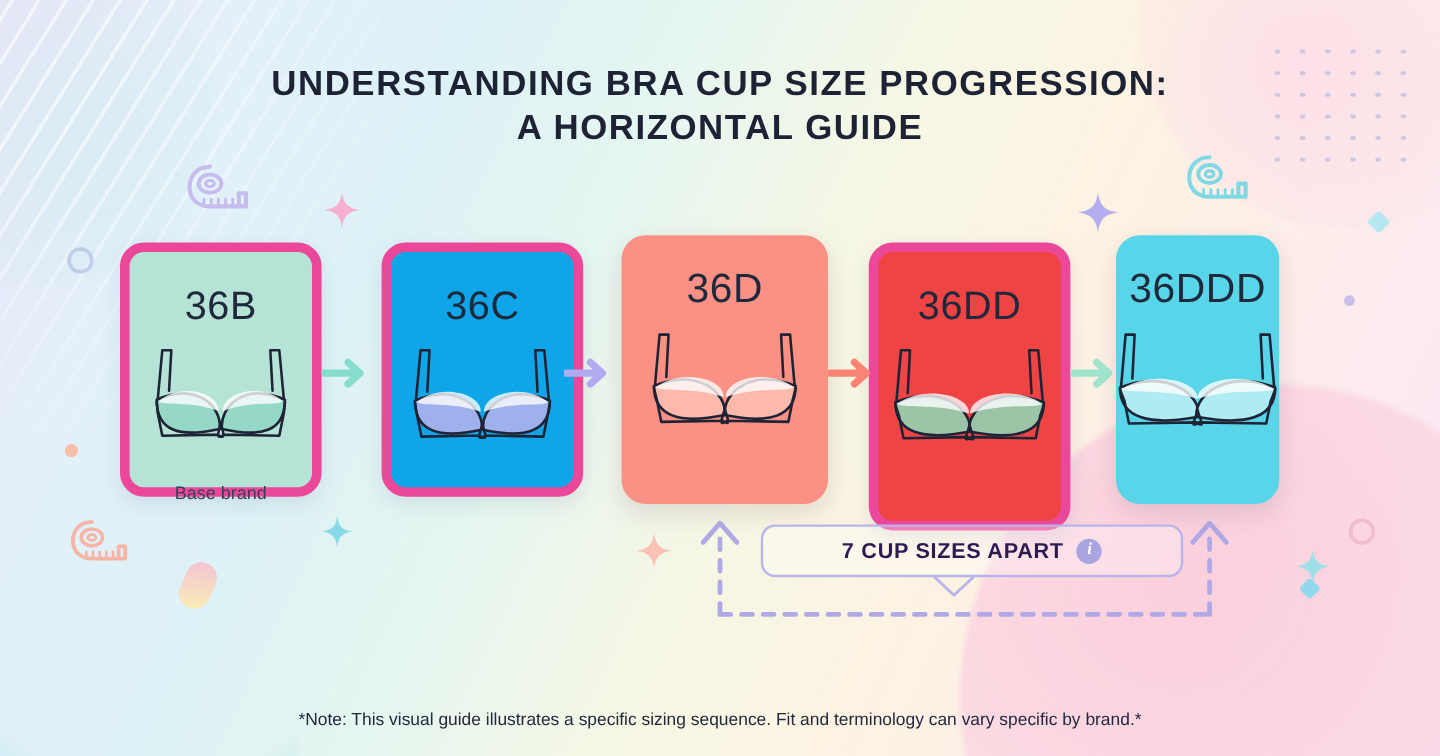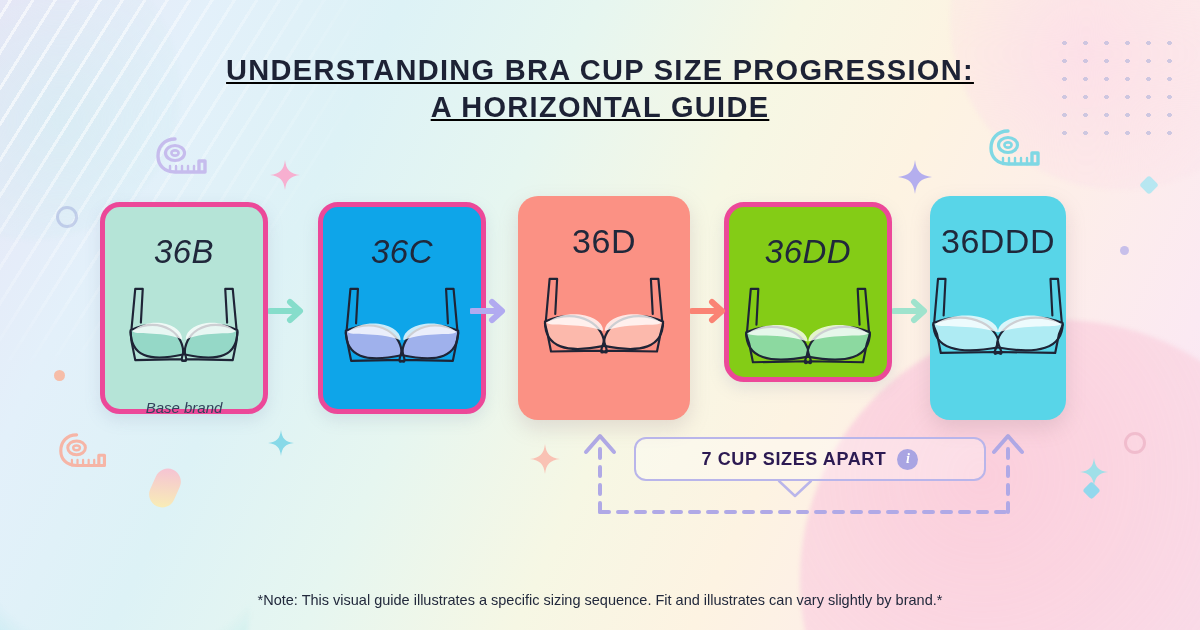--- a/index.html
+++ b/index.html
@@ -57,38 +57,37 @@
   }
   .diamond{ position:absolute; transform:rotate(45deg); border-radius:3px; }
   .pill{ position:absolute; border-radius:40px; }
 
   .sparkle{ position:absolute; }
   .sparkle svg{ display:block; }
 
   .tape{ position:absolute; }
 
   
-  #header{ position:absolute; top:52px; left:0; width:100%; text-align:center; z-index:5;text-decoration:underline; }
+  #header{ position:absolute; top:52px; left:0; width:100%; text-align:center; z-index:5; }
   #header h1{
     font-size:29px; font-weight:bold; letter-spacing:1.3px;
     color:#1d2235; line-height:1.28; text-transform:uppercase;
   }
 
   
   #cards{
     position:absolute; top:196px; left:0; width:1200px; height:232px; z-index:5;
   }
   .card{
     position:absolute; border-radius:20px;
     display:flex; flex-direction:column; align-items:center;
   }
   .card.framed{
-    border:5px solid #ec4899;
+    border:8px solid #ec4899;
     box-shadow:0 6px 16px rgba(120,140,170,.18);
-    font-style:italic;
   }
   .card.hero{
     box-shadow:0 8px 20px rgba(150,120,130,.22);
   }
   .card .size{
     font-size:33px; color:#20283b; letter-spacing:.5px;
     margin-top:26px; white-space:nowrap;
   }
   .card.hero .size{ font-weight:normal; font-size:34px; }
   .card .bra{ margin-top:12px; }
@@ -287,21 +286,21 @@
                          C109.5 51.5 139 57.5 141 52.5 Z" fill="#ffffff" fill-opacity="0.78" stroke="none"></path>
             <path d="M18 50.5 L22 6 L30 6 L28 43.5
      M142 50.5 L138 6 L130 6 L132 43.5"></path>
             <path d="M17 53.5 L19.5 63.5 L23.5 83.5 L78 82.5
      C88 89.5 80 75.5 80 71.5
      C80 75.5 72 89.5 82 82.5
      L136.5 83.5 L140.5 63.5 L143 53.5"></path>
           </g>
         </svg></div>
     </div>
-    <div class="card framed" style="left: 724px; top: 6px; width: 168px; height: 180px; background: #84cc16;">
+    <div class="card framed" style="left: 724px; top: 6px; width: 168px; height: 240px; background: #ef4444;">
       <div class="size">36DD</div>
       <div class="bra"><svg width="150" height="98" viewBox="0 0 160 104">
           <g fill="none" stroke="#1e2436" stroke-width="2.3" stroke-linejoin="round" stroke-linecap="round">
             <path d="M14 52.25 C14 80.25 39.25 86.25 80.5 78.25
      C82.5 58.25 55.25 36.25 14 52.25 Z" fill="#8ddab8" fill-opacity="0.85"></path>
             <path d="M146 52.25 C146 80.25 120.75 86.25 79.5 78.25
      C77.5 58.25 104.75 36.25 146 52.25 Z" fill="#8ddab8" fill-opacity="0.85"></path>
             <path d="M16 53.25 C41.25 36.25 80.5 46.25 79.5 62.25
                          C49.25 52.25 18 58.25 16 53.25 Z" fill="#ffffff" fill-opacity="0.78" stroke="none"></path>
             <path d="M144 53.25 C118.75 36.25 79.5 46.25 80.5 62.25
@@ -347,21 +346,21 @@
     <path d="M600 98 L1008 98" stroke-dasharray="9 9"></path>
   </g>
   <path d="M779 67 L795 82 L811 67" fill="none" stroke="#b9b5ea" stroke-width="2.4" stroke-linecap="round" stroke-linejoin="round"></path>
 </svg>
 
 <div id="callout">
   <span class="txt">7 CUP SIZES APART</span>
   <span class="info">i</span>
 </div>
 
-<div id="footer">*Note: This visual guide illustrates a specific sizing sequence. Fit and illustrates can vary slightly by brand.*</div>
+<div id="footer">*Note: This visual guide illustrates a specific sizing sequence. Fit and terminology can vary specific by brand.*</div>
 
 <div class="conn" style="left: 268px; top: 296px;"><svg width="44" height="30" viewBox="0 0 44 30">
       <path d="M2 15 H30 M22 6 L32 15 L22 24" fill="none" stroke="#86ddcb" stroke-width="6" stroke-linecap="round" stroke-linejoin="round"></path>
     </svg></div>
 <div class="conn" style="left: 470px; top: 296px;"><svg width="44" height="30" viewBox="0 0 44 30">
       <path d="M2 15 H30 M22 6 L32 15 L22 24" fill="none" stroke="#b1aaf0" stroke-width="6" stroke-linecap="round" stroke-linejoin="round"></path>
     </svg></div>
 <div class="conn" style="left: 690px; top: 296px;"><svg width="44" height="30" viewBox="0 0 44 30">
       <path d="M2 15 H30 M22 6 L32 15 L22 24" fill="none" stroke="#fa8374" stroke-width="6" stroke-linecap="round" stroke-linejoin="round"></path>
     </svg></div>

